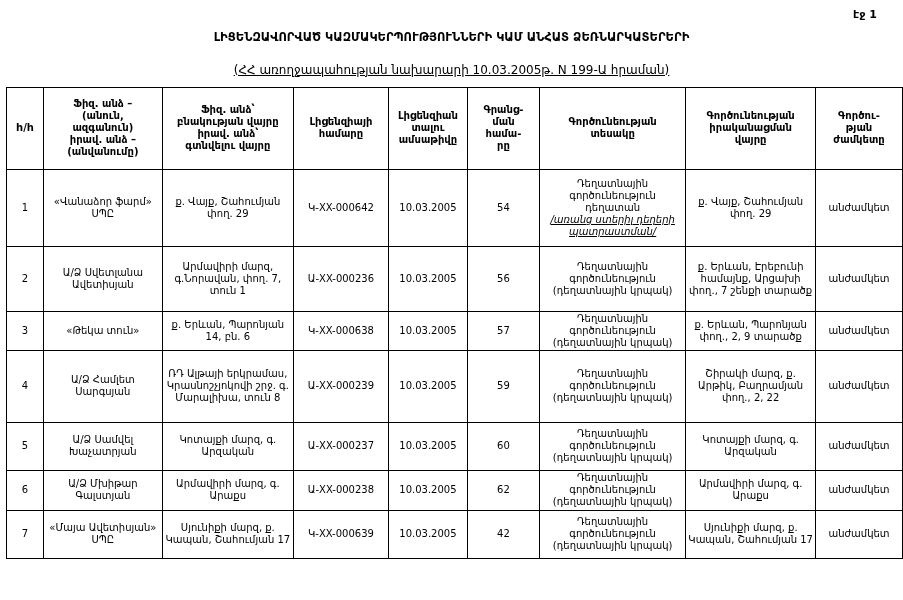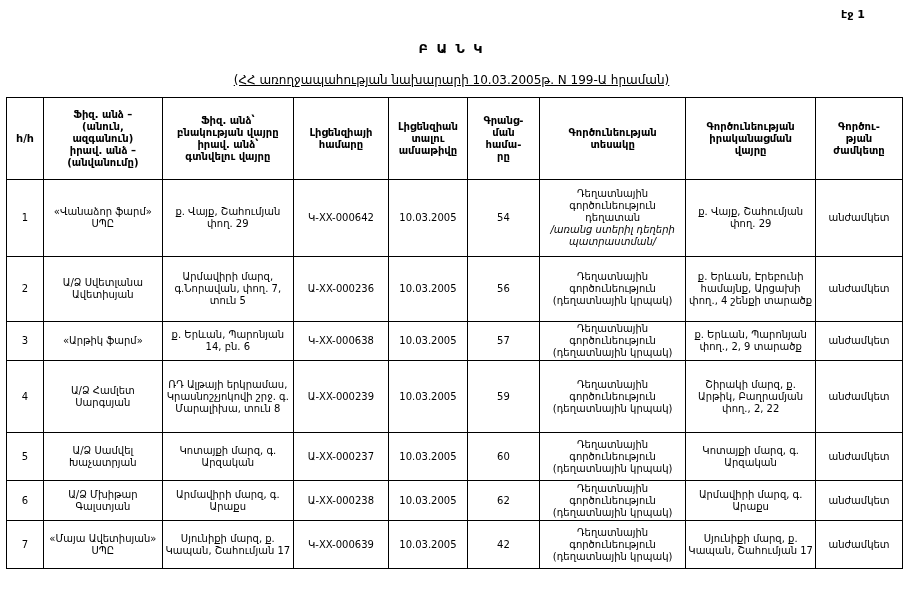--- a/index.html
+++ b/index.html
@@ -3,21 +3,21 @@
 <meta charset="utf-8">
 <style>
   html, body { margin: 0; padding: 0; }
   body {
     width: 903px; height: 600px;
     background: #ffffff; color: #000000;
     overflow: hidden; position: relative;
     font-family: "DejaVu Sans", sans-serif;
   }
   .page-label {
-    position: absolute; top: 8px; right: 38px;
+    position: absolute; top: 8px; right: 26px;
     font-size: 11px; font-weight: bold; padding-left: 29px;
   }
   .titles { text-align: center; padding-top: 30px; }
   .title-line { font-size: 11.5px; font-weight: bold; line-height: 1.35; }
   .bank { font-size: 13px; font-weight: bold; margin-top: 11px; letter-spacing: 2px; }
   .subtitle { font-size: 12px; margin-top: 17px; text-decoration: underline; }
 
   table {
     border-collapse: collapse; table-layout: fixed;
     margin: 10px 0 0 6px;
@@ -37,30 +37,30 @@
 
   thead tr { height: 82px; }
   tbody tr:nth-child(1) { height: 77px; }
   tbody tr:nth-child(2) { height: 65px; }
   tbody tr:nth-child(3) { height: 38px; }
   tbody tr:nth-child(4) { height: 72px; }
   tbody tr:nth-child(5) { height: 48px; }
   tbody tr:nth-child(6) { height: 40px; }
   tbody tr:nth-child(7) { height: 48px; }
 
-  .note { font-style: italic; }
+  .note { font-style: italic; text-decoration: underline; }
 </style>
 </head>
 <body>
 
 <div class="page">
   <div class="page-label">էջ 1</div>
 
   <div class="titles">
-    <div class="bank">Բ Ա Ն Կ</div>
+    <div class="title-line">ԼԻՑԵՆԶԱՎՈՐՎԱԾ ԿԱԶՄԱԿԵՐՊՈՒԹՅՈՒՆՆԵՐԻ ԿԱՄ ԱՆՀԱՏ ՁԵՌՆԱՐԿԱՏԵՐԵՐԻ</div>
     <div class="subtitle">(ՀՀ առողջապահության նախարարի 10.03.2005թ. N 199-Ա հրաման)</div>
   </div>
 
   <table>
     <thead>
       <tr id="header-row">
           <th class="col0">h/h</th>
           <th class="col1">Ֆիզ. անձ –
 (անուն,
 ազգանուն)
@@ -97,31 +97,31 @@
           <td class="col3">Կ-XX-000642</td>
           <td class="col4">10.03.2005</td>
           <td class="col5">54</td>
           <td class="col6"><div>Դեղատնային գործունեություն դեղատան</div><div class="note">/առանց ստերիլ դեղերի պատրաստման/</div></td>
           <td class="col7">ք. Վայք, Շահումյան փող. 29</td>
           <td class="col8">անժամկետ</td>
         </tr>
         <tr>
           <td class="col0">2</td>
           <td class="col1">Ա/Ձ Սվետլանա Ավետիսյան</td>
-          <td class="col2">Արմավիրի մարզ, գ.Նորավան, փող. 7, տուն 5</td>
+          <td class="col2">Արմավիրի մարզ, գ.Նորավան, փող. 7, տուն 1</td>
           <td class="col3">Ա-XX-000236</td>
           <td class="col4">10.03.2005</td>
           <td class="col5">56</td>
           <td class="col6">Դեղատնային գործունեություն (դեղատնային կրպակ)</td>
-          <td class="col7">ք. Երևան, Էրեբունի համայնք, Արցախի փող., 4 շենքի տարածք</td>
+          <td class="col7">ք. Երևան, Էրեբունի համայնք, Արցախի փող., 7 շենքի տարածք</td>
           <td class="col8">անժամկետ</td>
         </tr>
         <tr>
           <td class="col0">3</td>
-          <td class="col1">«Արթիկ ֆարմ»</td>
+          <td class="col1">«Թեկա տուն»</td>
           <td class="col2">ք. Երևան, Պարոնյան 14, բն. 6</td>
           <td class="col3">Կ-XX-000638</td>
           <td class="col4">10.03.2005</td>
           <td class="col5">57</td>
           <td class="col6">Դեղատնային գործունեություն (դեղատնային կրպակ)</td>
           <td class="col7">ք. Երևան, Պարոնյան փող., 2, 9 տարածք</td>
           <td class="col8">անժամկետ</td>
         </tr>
         <tr>
           <td class="col0">4</td>

